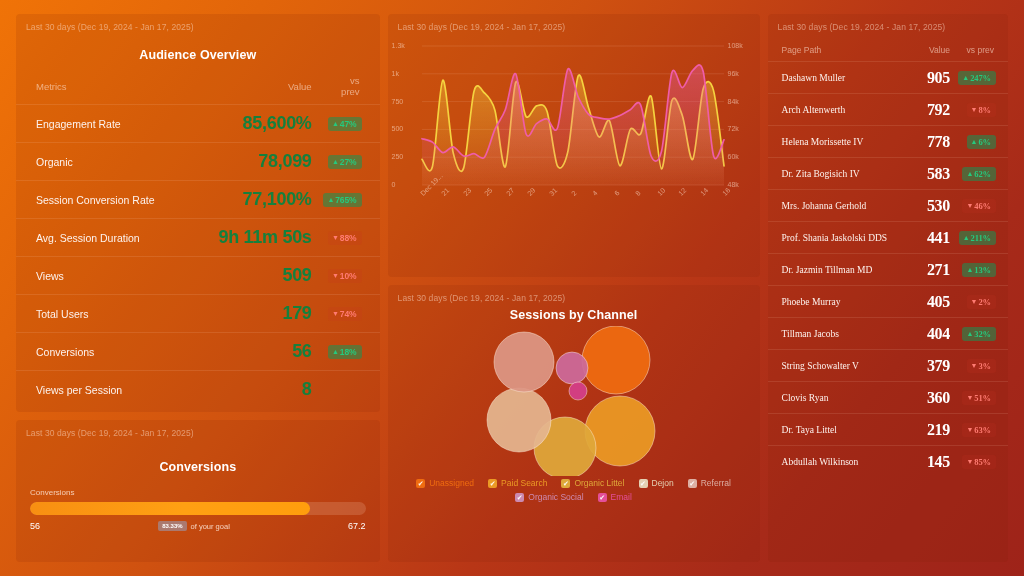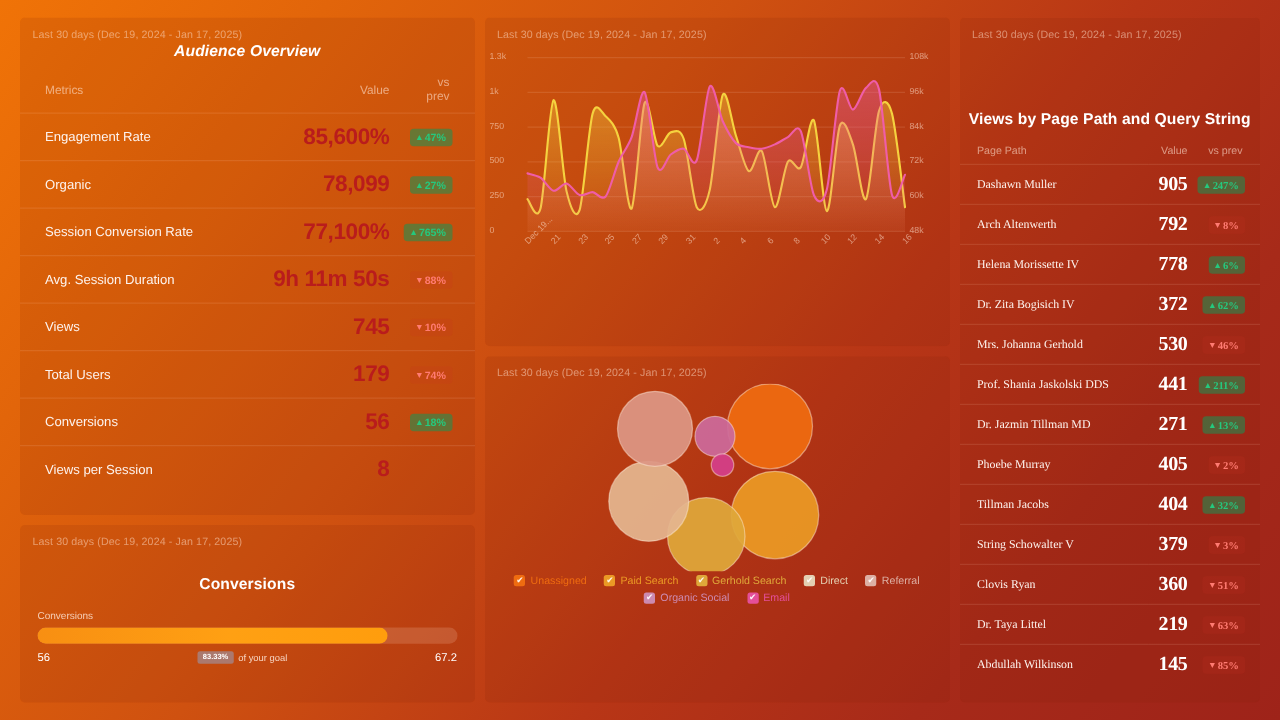--- a/index.html
+++ b/index.html
@@ -43,39 +43,39 @@
     letter-spacing: 0.1px;
   }
 
   
   .col-left  { width: 372px; display: flex; flex-direction: column; gap: 8px; }
   .col-mid   { width: 372px; display: flex; flex-direction: column; gap: 8px; }
   .col-right { width: 246px; display: flex; flex-direction: column; }
 
   
   #audience-panel { flex: 0 0 398px; }
-  #audience-panel .ptitle { margin-top: 2px; font-style: italic; }
+  #audience-panel .ptitle { margin-top: 16px; }
   .metrics-table { width: 100%; border-collapse: collapse; margin-top: 13px; }
   .metrics-table th {
     font-size: 9.5px; font-weight: normal;
     color: rgba(255, 230, 214, 0.58);
     text-align: left; padding: 0 0 7px 20px;
   }
   .metrics-table th.c-val { text-align: right; padding-right: 6px; }
   .metrics-table th.c-prev { text-align: right; padding-right: 20px; }
   .metrics-table td {
     border-top: 1px solid rgba(255, 210, 190, 0.13);
     padding: 8px 0 8px 20px;
     font-size: 10.5px;
     color: #fdf3ee;
     white-space: nowrap;
   }
   .metrics-table td.c-val {
     text-align: right; padding-right: 6px; padding-left: 0;
-    font-size: 18px; font-weight: bold; color: #b91c1c;
+    font-size: 18px; font-weight: bold; color: #15803d;
     letter-spacing: -0.3px;
   }
   .metrics-table td.c-prev {
     text-align: right; padding-right: 18px; padding-left: 0;
     width: 62px;
   }
 
   .badge {
     display: inline-block;
     font-size: 8.5px;
@@ -212,21 +212,21 @@
               <td class="c-val">77,100%</td>
               <td class="c-prev"><span class="badge up"><span class="arrow">▲</span>765%</span></td>
             </tr>
             <tr>
               <td>Avg. Session Duration</td>
               <td class="c-val">9h 11m 50s</td>
               <td class="c-prev"><span class="badge down"><span class="arrow">▼</span>88%</span></td>
             </tr>
             <tr>
               <td>Views</td>
-              <td class="c-val">745</td>
+              <td class="c-val">509</td>
               <td class="c-prev"><span class="badge down"><span class="arrow">▼</span>10%</span></td>
             </tr>
             <tr>
               <td>Total Users</td>
               <td class="c-val">179</td>
               <td class="c-prev"><span class="badge down"><span class="arrow">▼</span>74%</span></td>
             </tr>
             <tr>
               <td>Conversions</td>
               <td class="c-val">56</td>
@@ -314,20 +314,21 @@
           <div class="xtick" style="left: 246.714px; top: 154px;">8</div>
           <div class="xtick" style="left: 268.286px; top: 154px;">10</div>
           <div class="xtick" style="left: 289.857px; top: 154px;">12</div>
           <div class="xtick" style="left: 311.429px; top: 154px;">14</div>
           <div class="xtick" style="left: 333px; top: 154px;">16</div>
         </div>
     </div>
 
     <div class="panel" id="channel-panel">
       <div class="daterange">Last 30 days (Dec 19, 2024 - Jan 17, 2025)</div>
+      <div class="ptitle">Sessions by Channel</div>
       <div class="bubbles" id="bubbles"><svg width="372" height="150">
             <g>
               <circle cx="228" cy="34" r="34" fill="#ef6c10" fill-opacity="0.93" stroke="rgba(255,240,225,0.45)" stroke-width="1"></circle>
             </g>
             <g>
               <circle cx="232" cy="105" r="35" fill="#eb9a25" fill-opacity="0.93" stroke="rgba(255,240,225,0.45)" stroke-width="1"></circle>
             </g>
             <g>
               <circle cx="177" cy="122" r="31" fill="#dfa83a" fill-opacity="0.93" stroke="rgba(255,240,225,0.45)" stroke-width="1"></circle>
             </g>
@@ -348,25 +349,25 @@
           <span class="legend-item">
             <span class="lg-box" style="background:#ef6c10">✔</span>
             <span style="color:#ef6c10">Unassigned</span>
           </span>
           <span class="legend-item">
             <span class="lg-box" style="background:#eb9a25">✔</span>
             <span style="color:#eb9a25">Paid Search</span>
           </span>
           <span class="legend-item">
             <span class="lg-box" style="background:#dfa83a">✔</span>
-            <span style="color:#dfa83a">Gerhold Search</span>
+            <span style="color:#dfa83a">Organic Littel</span>
           </span>
           <span class="legend-item">
             <span class="lg-box" style="background:#e4d0b2">✔</span>
-            <span style="color:#e4d0b2">Direct</span>
+            <span style="color:#e4d0b2">Dejon</span>
           </span>
           <span class="legend-item">
             <span class="lg-box" style="background:#ddb0a4">✔</span>
             <span style="color:#ddb0a4">Referral</span>
           </span>
           <span class="legend-item">
             <span class="lg-box" style="background:#cc8ab0">✔</span>
             <span style="color:#cc8ab0">Organic Social</span>
           </span>
           <span class="legend-item">
@@ -374,21 +375,20 @@
             <span style="color:#e44f99">Email</span>
           </span>
         </div>
     </div>
 
   </div>
 
   <div class="col-right">
     <div class="panel" id="views-panel">
       <div class="daterange">Last 30 days (Dec 19, 2024 - Jan 17, 2025)</div>
-      <div class="ptitle">Views by Page Path and Query String</div>
       <table class="views-table">
         <thead>
           <tr>
             <th>Page Path</th>
             <th class="c-val">Value</th>
             <th class="c-prev">vs prev</th>
           </tr>
         </thead>
         <tbody id="views-body">
             <tr>
@@ -401,21 +401,21 @@
               <td class="c-val">792</td>
               <td class="c-prev"><span class="badge down"><span class="arrow">▼</span>8%</span></td>
             </tr>
             <tr>
               <td>Helena Morissette IV</td>
               <td class="c-val">778</td>
               <td class="c-prev"><span class="badge up"><span class="arrow">▲</span>6%</span></td>
             </tr>
             <tr>
               <td>Dr. Zita Bogisich IV</td>
-              <td class="c-val">372</td>
+              <td class="c-val">583</td>
               <td class="c-prev"><span class="badge up"><span class="arrow">▲</span>62%</span></td>
             </tr>
             <tr>
               <td>Mrs. Johanna Gerhold</td>
               <td class="c-val">530</td>
               <td class="c-prev"><span class="badge down"><span class="arrow">▼</span>46%</span></td>
             </tr>
             <tr>
               <td>Prof. Shania Jaskolski DDS</td>
               <td class="c-val">441</td>

